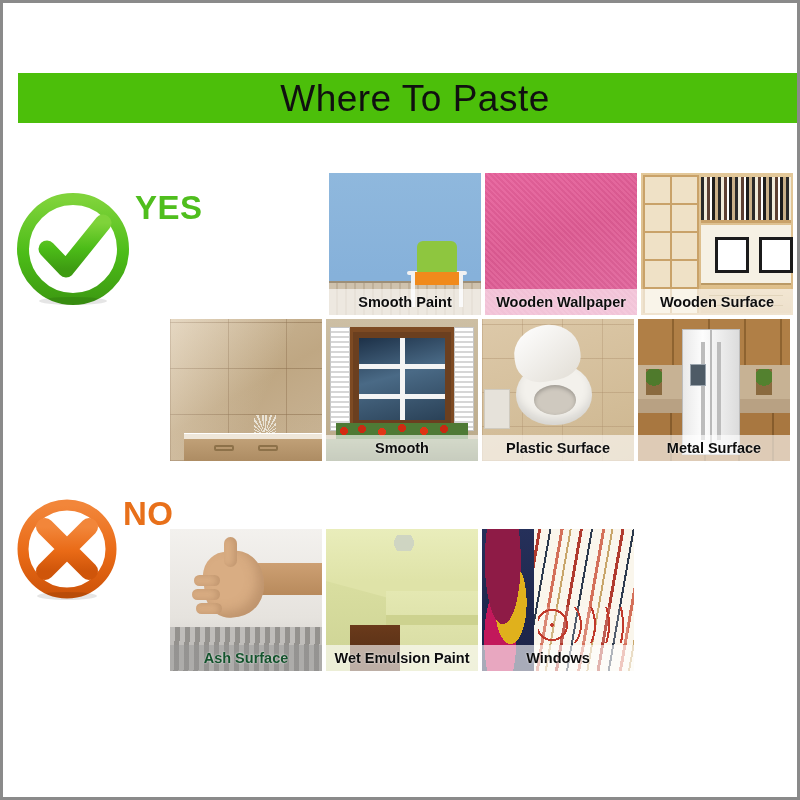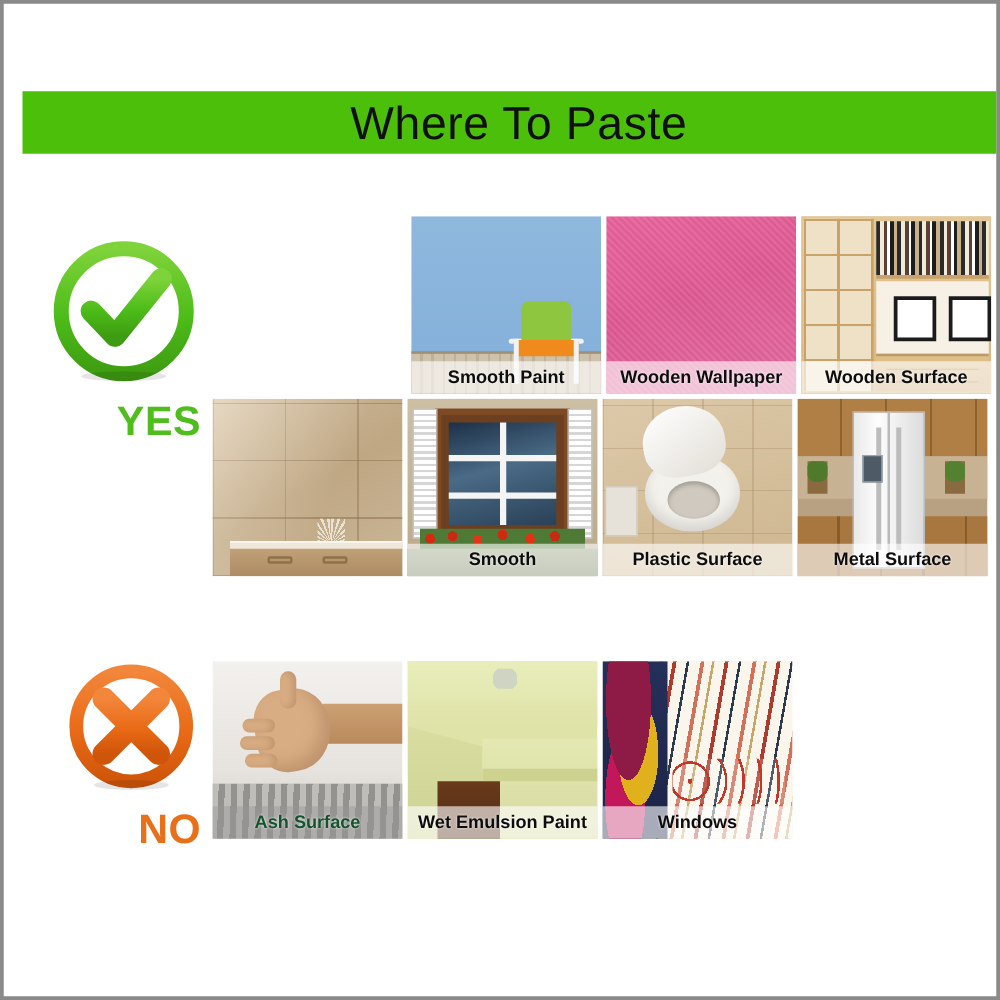--- a/index.html
+++ b/index.html
@@ -40,25 +40,25 @@
     color: #101010;
     letter-spacing: 0.5px;
     line-height: 1;
   }
 
   
   .verdict {
     position: absolute;
     width: 150px;
     display: flex;
-    flex-direction: column;
-    align-items: flex-end;
+    flex-direction: row;
+    align-items: flex-start;
   }
   .verdict-yes { left: 8px; top: 186px; }
-  .verdict-no  { left: 8px; top: 524px; }
+  .verdict-no  { left: 8px; top: 492px; }
 
   .verdict-mark { display: block; }
   .verdict-label {
     margin-top: 2px;
     font-family: "Liberation Sans", sans-serif;
     font-weight: bold;
     font-size: 33px;
     letter-spacing: 0.5px;
     line-height: 1;
   }

